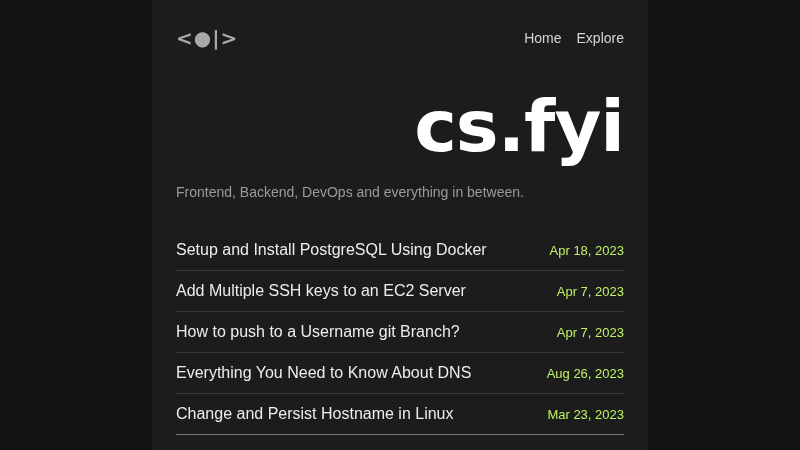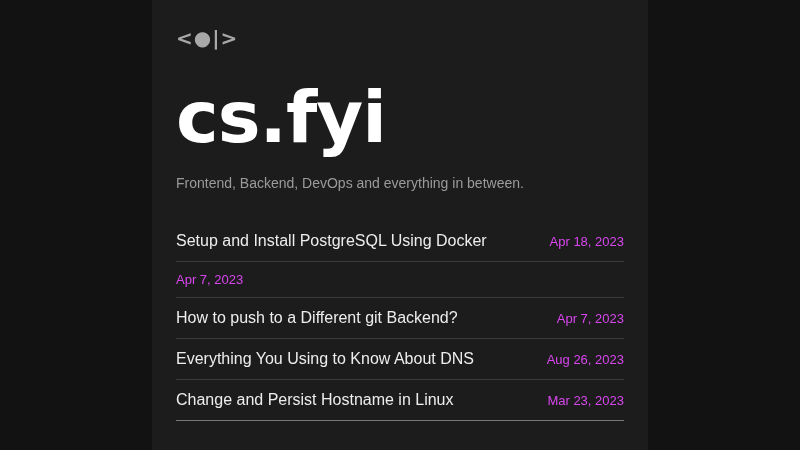--- a/index.html
+++ b/index.html
@@ -35,27 +35,28 @@
     display: flex;
     gap: 15px;
   }
   .nav a {
     color: #d6d6d6;
     font-size: 14px;
     text-decoration: none;
     cursor: pointer;
   }
   .hero-title {
-    margin-top: 33px;
+    margin-top: 42px;
     font-family: "DejaVu Sans", sans-serif;
     font-size: 72px;
     font-weight: 700;
     line-height: 1;
     color: #ffffff;
     letter-spacing: -1px;
+    text-align: right;
   }
   .hero-subtitle {
     margin-top: 22px;
     font-size: 14px;
     color: #9b9b9b;
   }
   .post-list {
     margin-top: 30px;
     list-style: none;
   }
@@ -71,50 +72,55 @@
   }
   .post-row:nth-child(5) { border-bottom-color: #7a7a7a; }
   .post-title {
     font-size: 16px;
     color: #ededed;
     line-height: 1.25;
     text-align: center;
   }
   .post-date {
     font-size: 13px;
-    color: #d946ef;
+    color: #bef264;
     white-space: nowrap;
   }
 </style>
 </head>
 <body>
 
 <div class="container">
 
   <header class="site-header">
     <a class="logo">&lt;●|&gt;</a>
+    <nav class="nav">
+      <a>Home</a>
+      <a>Explore</a>
+    </nav>
   </header>
 
   <h1 class="hero-title">cs.fyi</h1>
   <p class="hero-subtitle">Frontend, Backend, DevOps and everything in between.</p>
 
   <ul class="post-list">
     <li class="post-row">
       <span class="post-title">Setup and Install PostgreSQL Using Docker</span>
       <span class="post-date">Apr 18, 2023</span>
     </li>
     <li class="post-row">
+      <span class="post-title">Add Multiple SSH keys to an EC2 Server</span>
       <span class="post-date">Apr 7, 2023</span>
     </li>
     <li class="post-row">
-      <span class="post-title">How to push to a Different git Backend?</span>
+      <span class="post-title">How to push to a Username git Branch?</span>
       <span class="post-date">Apr 7, 2023</span>
     </li>
     <li class="post-row">
-      <span class="post-title">Everything You Using to Know About DNS</span>
+      <span class="post-title">Everything You Need to Know About DNS</span>
       <span class="post-date">Aug 26, 2023</span>
     </li>
     <li class="post-row">
       <span class="post-title">Change and Persist Hostname in Linux</span>
       <span class="post-date">Mar 23, 2023</span>
     </li>
   </ul>
 
 </div>
 

